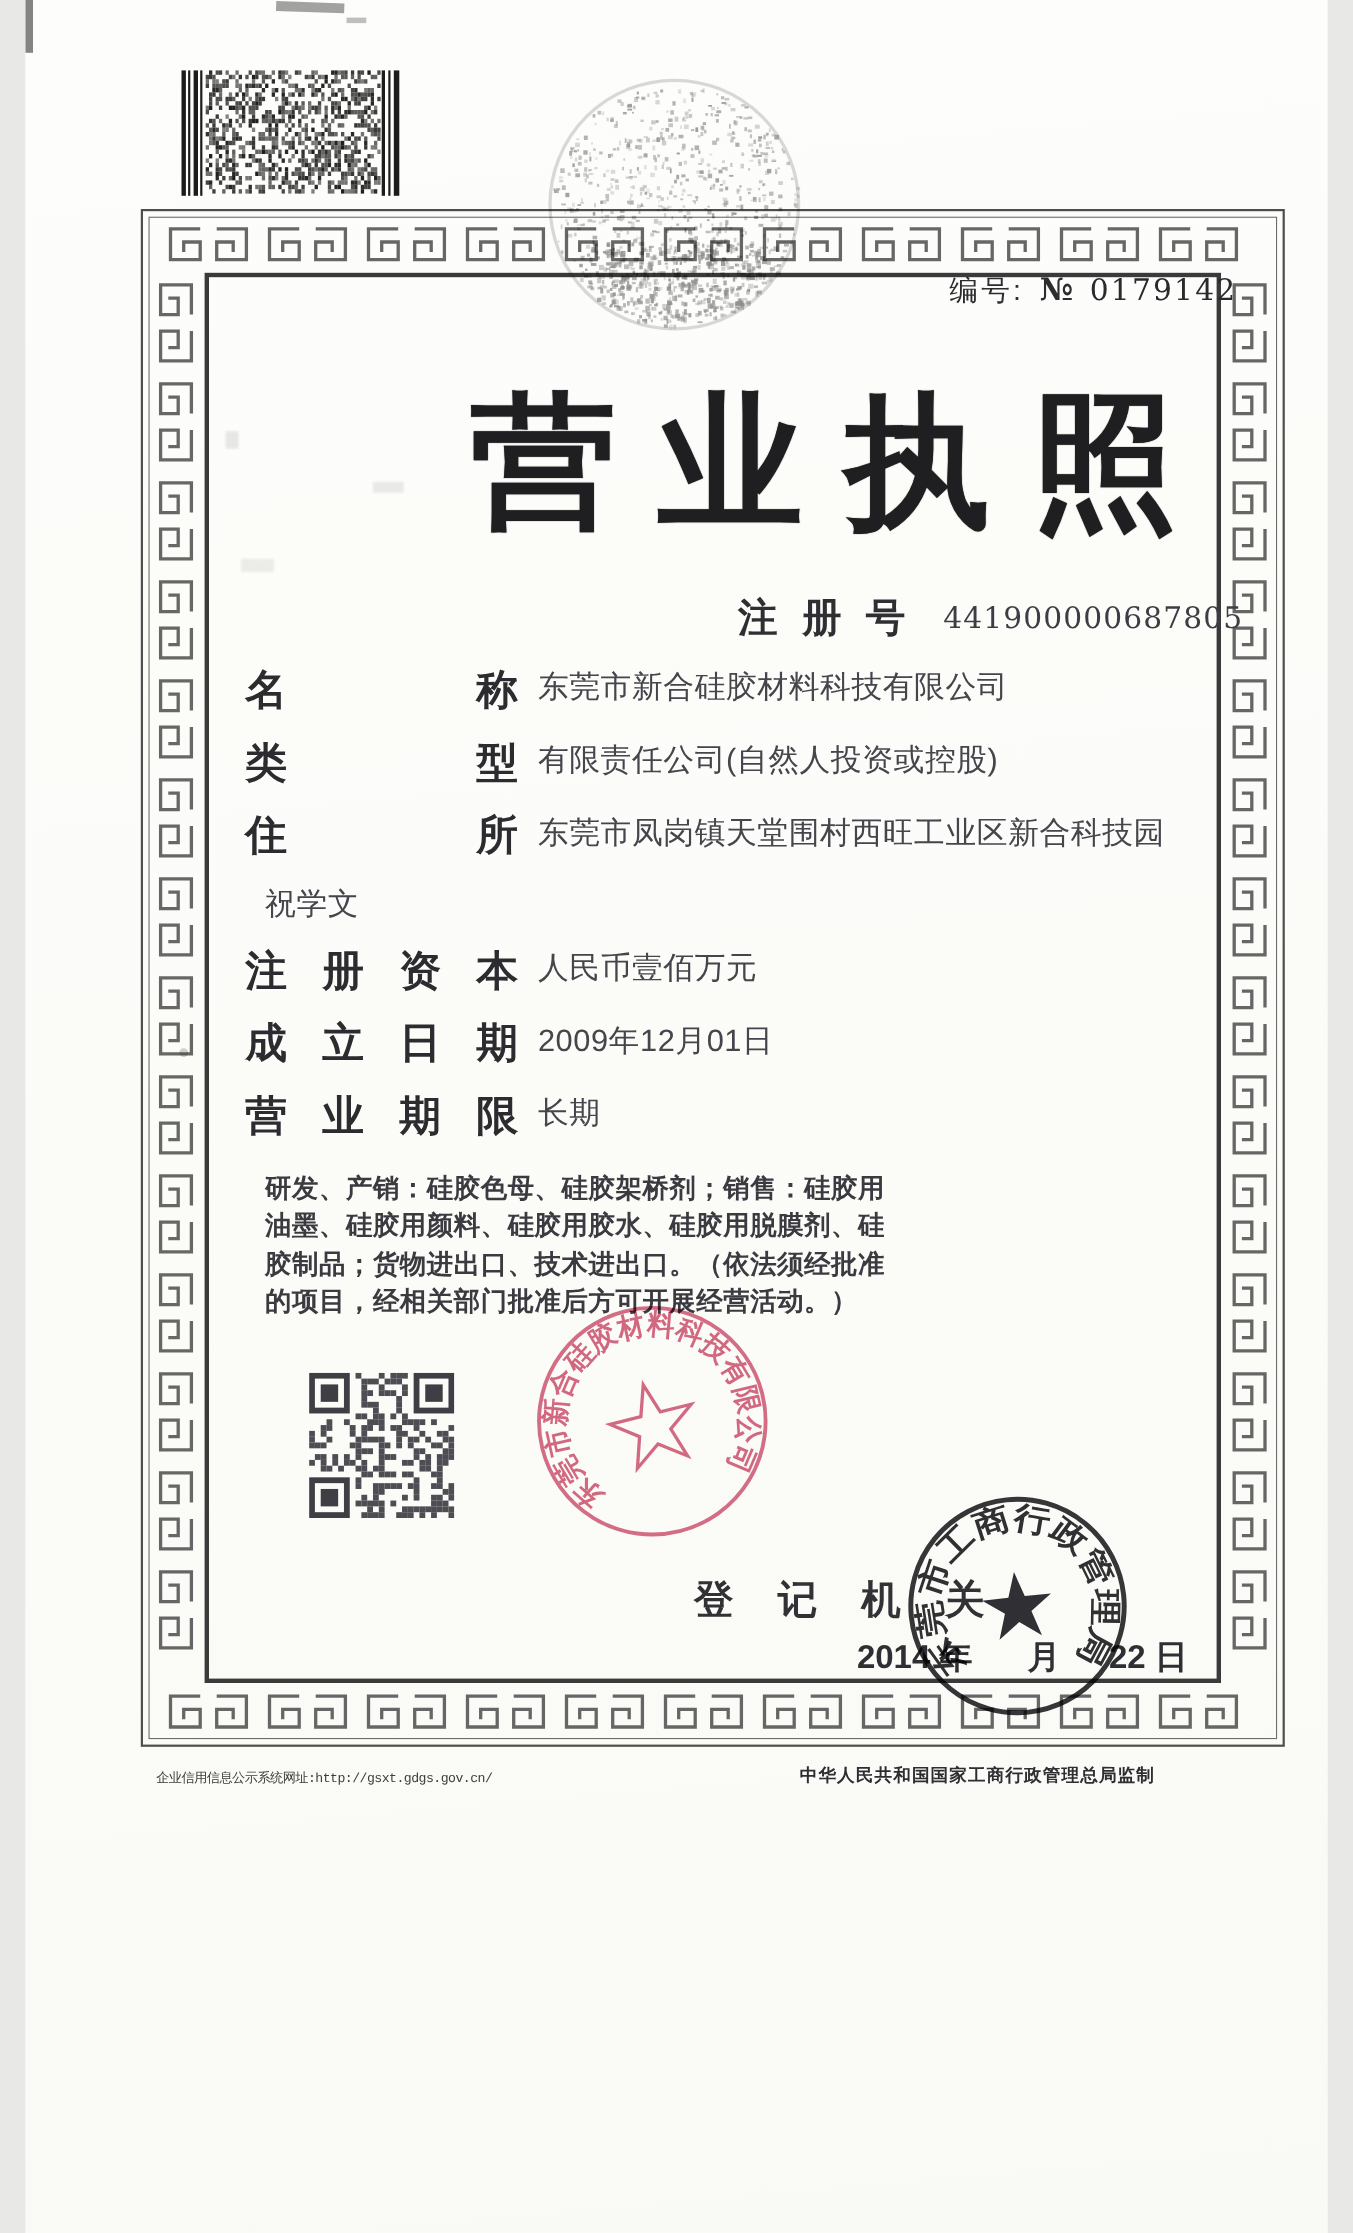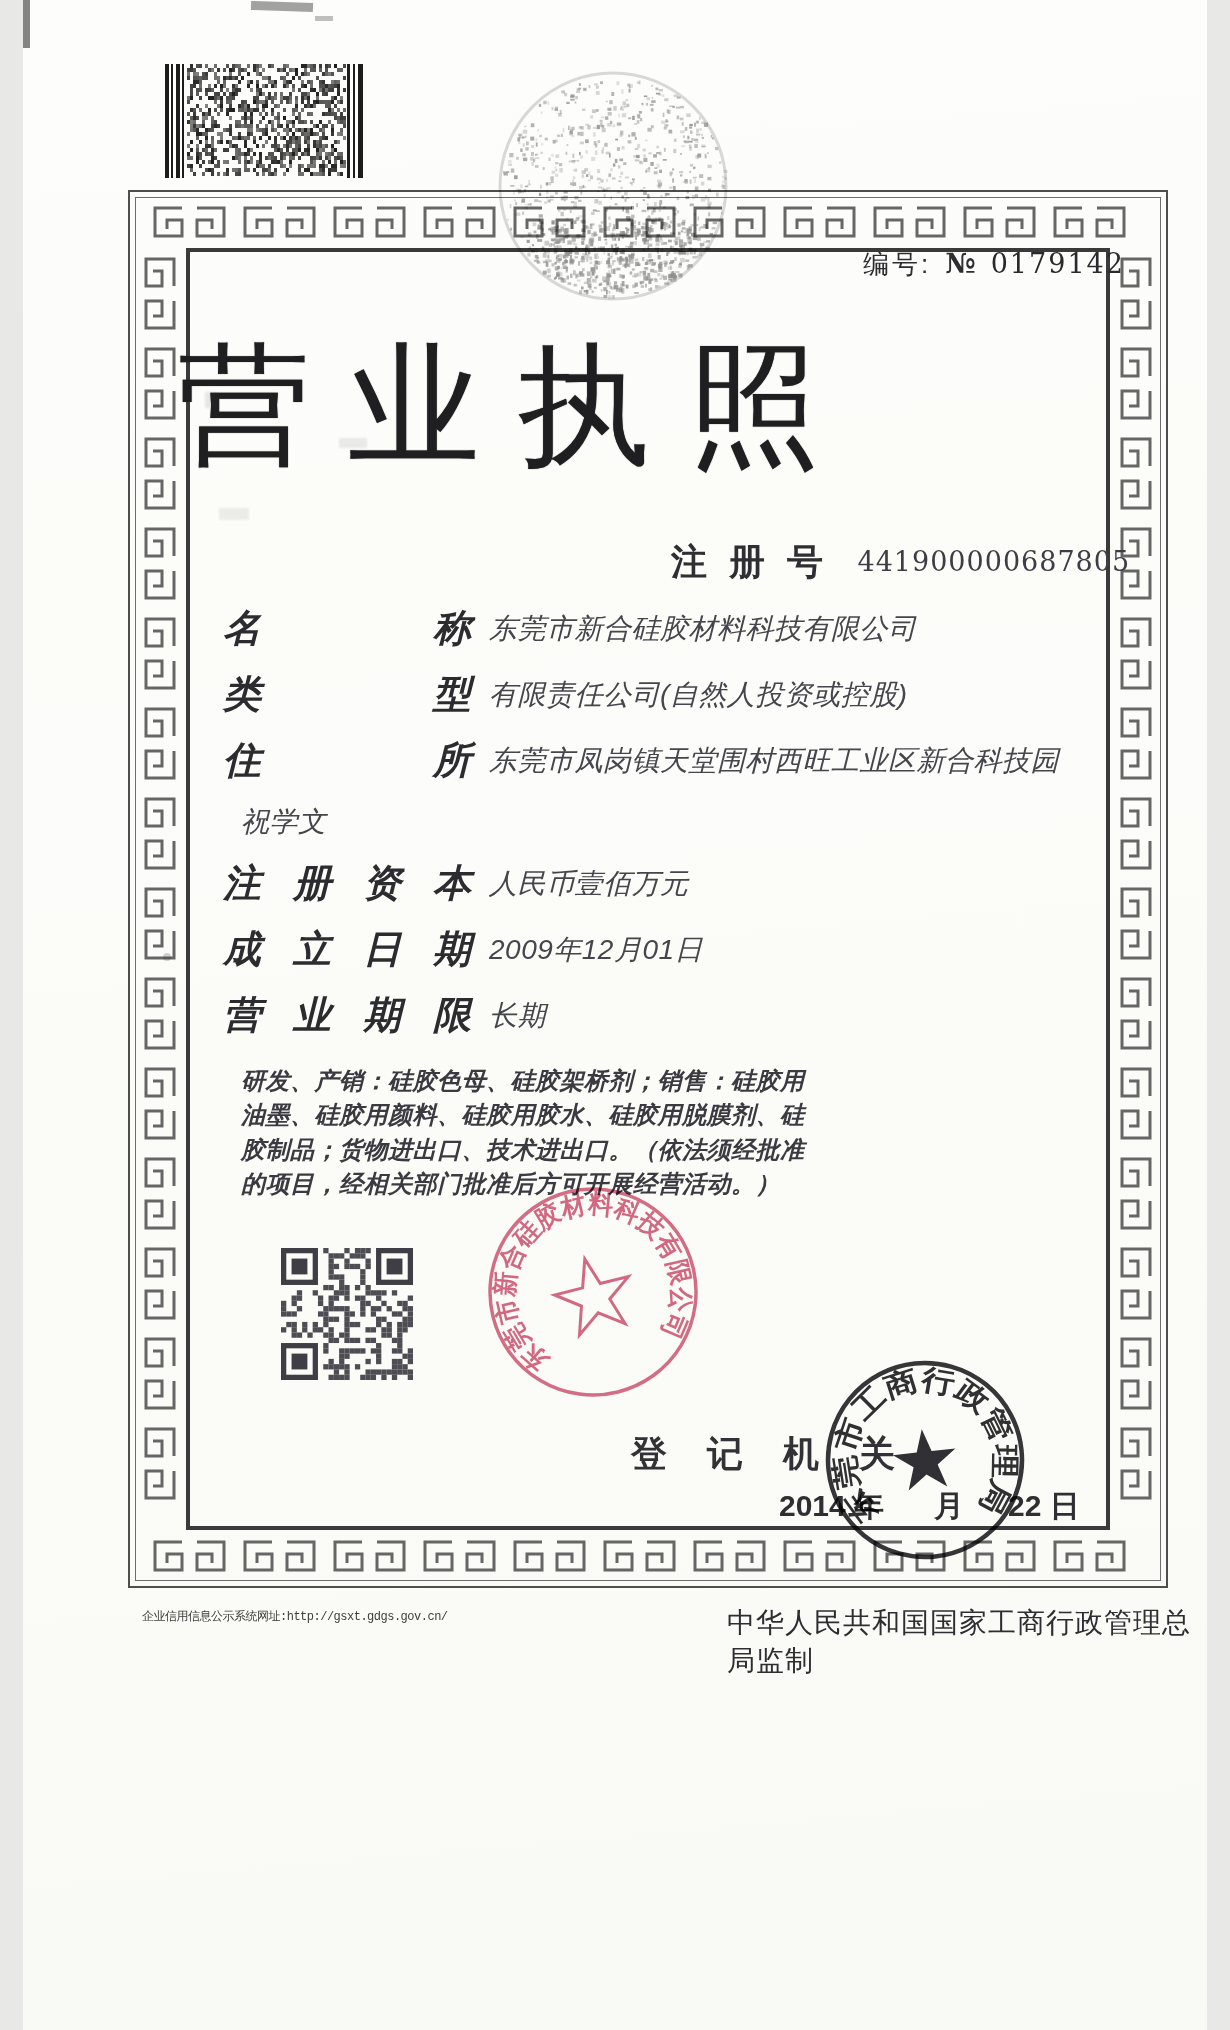--- a/index.html
+++ b/index.html
@@ -8,38 +8,38 @@
   .abs{position:absolute;}
   
   #frame{left:105px;top:190px;width:1040px;height:1398px;border:2.5px solid #4e4e4e;box-sizing:border-box;}
   #frame .thin{position:absolute;inset:5px;border:1px solid #6d6d6d;}
   #frame .innerline{position:absolute;inset:56px;border:4px solid #3a3a3a;}
   .strip{position:absolute;opacity:.85;}
   
   #serial{left:840px;top:247px;font-size:26px;color:#2d2d31;letter-spacing:3px;white-space:nowrap;z-index:3;}
   #serial .no{font-family:"DejaVu Serif",serif;font-weight:700;font-size:28px;margin-left:14px;}
   #serial .num{font-family:"DejaVu Serif",serif;font-weight:500;font-size:27px;letter-spacing:2px;margin-left:12px;color:#2a2a2e;}
-  #title{left:155px;top:318px;width:930px;text-align:left;font-size:132px;font-weight:400;letter-spacing:38px;
+  #title{left:155px;top:332px;width:930px;text-align:right;font-size:132px;font-weight:700;letter-spacing:38px;
          color:#1f1f21;z-index:3;text-shadow:0 0 1px #333;}
   #regno{left:648px;top:538px;white-space:nowrap;z-index:3;}
   #regno .lbl{font-size:36px;letter-spacing:22px;color:#2e2e33;font-weight:600;}
   #regno .val{font-family:"DejaVu Serif",serif;font-size:27px;letter-spacing:1px;color:#3d3d46;margin-left:8px;vertical-align:3px;}
   
   #fields{left:200px;top:608px;width:860px;z-index:3;}
-  .frow{display:flex;align-items:center;margin-bottom:24px;font-style:italic;}
+  .frow{display:flex;align-items:flex-start;margin-bottom:24px;}
   .f-label{width:248px;font-size:38px;font-weight:600;color:#2c2c30;text-align:justify;text-align-last:justify;flex:none;line-height:1.1;}
   .f-value{margin-left:18px;font-size:28px;color:#45454c;font-weight:500;letter-spacing:.5px;line-height:1.2;}
   .frow.scope .f-value{font-size:24px;line-height:1.42;width:585px;font-weight:600;color:#3a3a40;margin-top:4px;}
   
   #registrar{left:608px;top:1430px;font-size:36px;letter-spacing:15px;font-weight:600;color:#323236;z-index:3;}
   #dateline{left:756px;top:1486px;font-size:30px;font-weight:600;color:#2f2f33;white-space:nowrap;z-index:3;}
   #dateline .m{margin-left:50px;}
   #dateline .d{margin-left:44px;}
   #footer-left{left:103px;top:1608px;font-size:12px;color:#3d3d3d;font-family:Liberation Mono, monospace;z-index:3;letter-spacing:-0.5px;margin-left:16px;}
-  #footer-right{left:704px;top:1604px;font-size:28px;font-weight:400;color:#2e2e32;z-index:3;letter-spacing:1px;}
+  #footer-right{left:704px;top:1604px;font-size:16px;font-weight:700;color:#2e2e32;z-index:3;letter-spacing:1px;}
   
   #barcode{left:140px;top:62px;width:205px;height:118px;mix-blend-mode:multiply;z-index:2;}
   #emblem{left:470px;top:70px;width:240px;height:235px;mix-blend-mode:multiply;opacity:.8;z-index:1;}
   #qrcode{left:258px;top:1248px;width:132px;height:132px;mix-blend-mode:multiply;z-index:3;}
   #redseal{left:461px;top:1183px;width:218px;height:218px;transform:rotate(-14deg);mix-blend-mode:multiply;z-index:5;}
   #blackseal{left:799px;top:1357px;width:206px;height:206px;transform:rotate(-6deg);mix-blend-mode:multiply;z-index:5;}
   
   .art{position:absolute;background:#333;z-index:4;}
 </style>
 </head>

